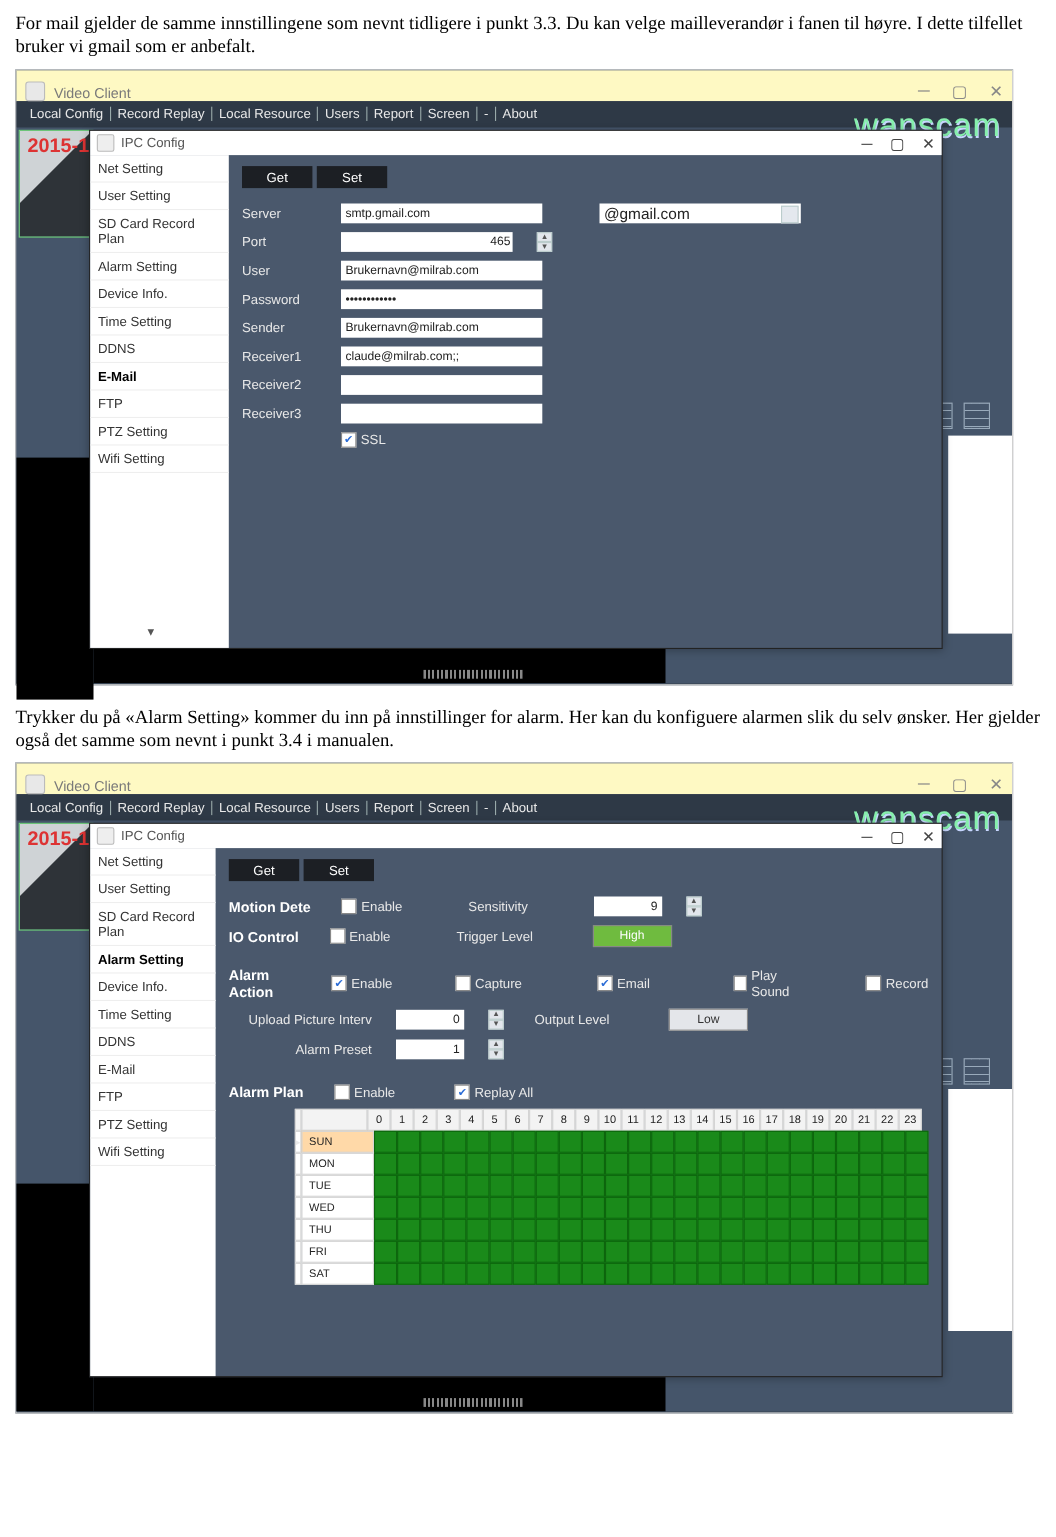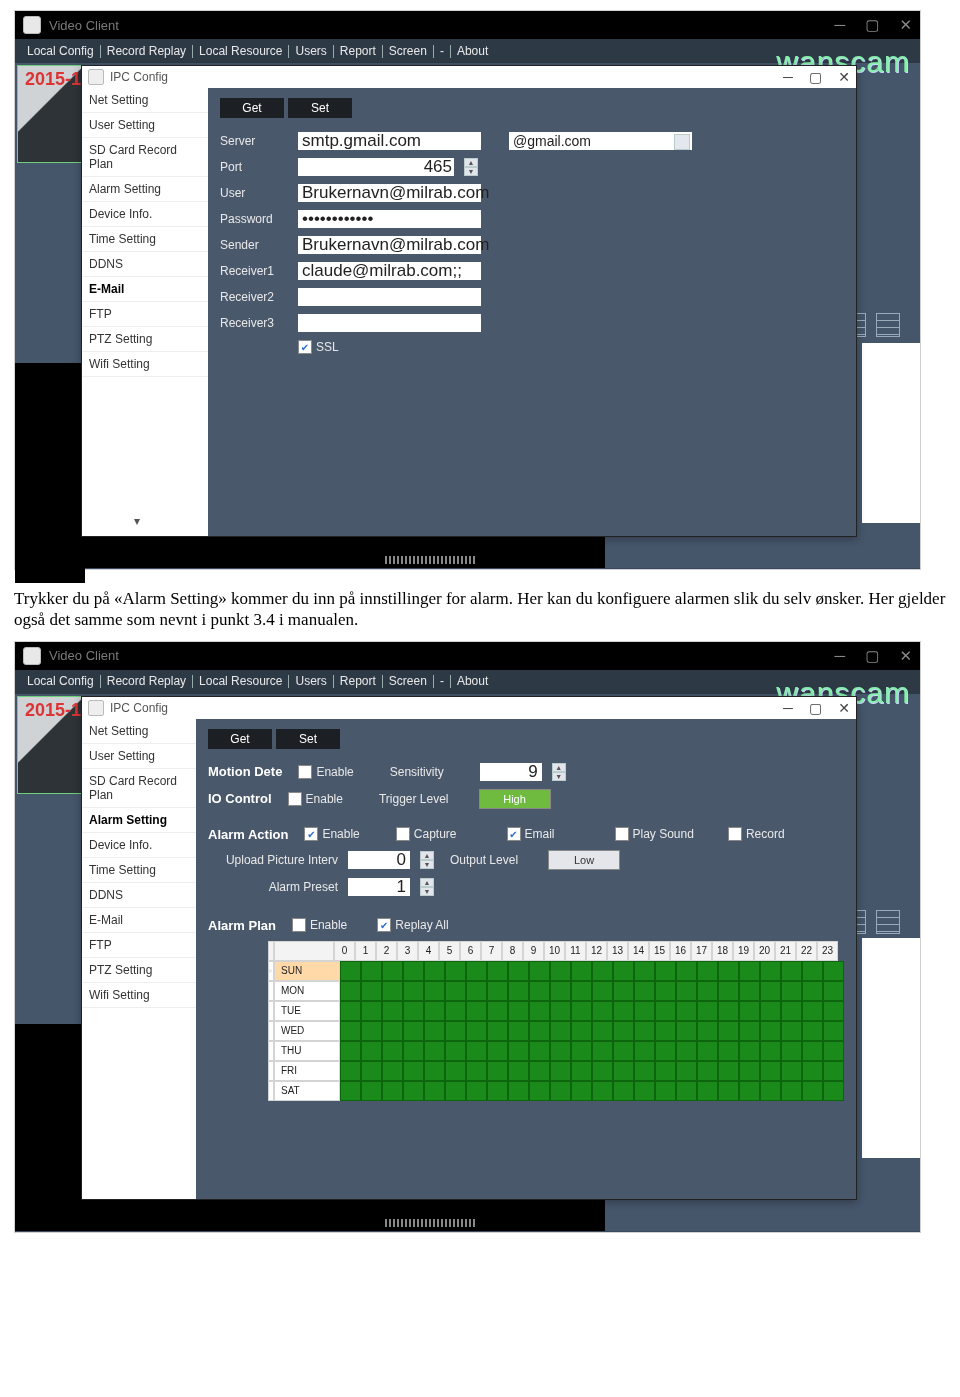--- a/index.html
+++ b/index.html
@@ -1,20 +1,20 @@
 <!DOCTYPE html>
 <html><head>
 <meta charset="utf-8">
 <style>
   body{margin:0;background:#fff;font-family:"Segoe UI",Tahoma,sans-serif;color:#000;font-size:14px;width:960px}
   .doc{padding:10px 14px 30px 14px}
   .doc-text{font-family:"Times New Roman",serif;font-size:17px;line-height:1.25;margin-bottom:10px}
   
   .vc-window{position:relative;width:905px;height:558px;margin:0 0 18px 0;background:#3b4a5a;border:1px solid #d0d0d0}
-  .vc-titlebar{height:28px;background:#000000;display:flex;align-items:center;padding:0 8px;color:#7a7a7a;font-size:13px}
+  .vc-titlebar{height:28px;background:#fef9c3;display:flex;align-items:flex-end;padding:0 8px;color:#7a7a7a;font-size:13px}
   .vc-titlebar .ico{width:16px;height:16px;background:#e8e8e8;border:1px solid #bbb;margin-right:8px;border-radius:3px}
   .vc-titlebar .wctrl{margin-left:auto;display:flex;gap:20px;color:#888;font-size:15px}
   .brand{position:absolute;right:10px;top:34px;font-family:"Arial Black",sans-serif;font-size:30px;font-weight:400;color:#86efac;text-shadow:1px 1px 0 #c7d6ff;letter-spacing:1px;z-index:1}
   .menubar{height:24px;background:#2e3946;display:flex;align-items:center;padding:0 6px;color:#e8e8e8;font-size:12px}
   .menubar span{padding:0 6px;border-right:1px solid #9aa;line-height:13px}
   .menubar span:last-child{border-right:none}
   .vc-body{position:relative;height:505px;background:#45556a}
   .cam-thumb{position:absolute;left:2px;top:2px;width:66px;height:96px;background:linear-gradient(135deg,#cfd3d6 40%,#2e3338 41%);border:1px solid #6fd07a;z-index:0}
   .watermark{position:absolute;left:10px;top:6px;color:#d33;font-weight:bold;font-size:18px;z-index:2}
   .grid-icons{position:absolute;right:20px;top:250px;display:flex;gap:10px}
@@ -29,24 +29,24 @@
   .ipc-title .ico{width:14px;height:14px;background:#eee;border:1px solid #bbb;margin-right:6px;border-radius:2px}
   .ipc-title .wctrl{margin-left:auto;display:flex;gap:16px;color:#444;font-size:14px}
   .ipc-body{display:flex;height:448px}
   .ipc-side{width:126px;background:#fff;font-size:12px;color:#333;position:relative}
   .ipc-side .item{padding:5px 7px;border-bottom:1px solid #eee;cursor:default}
   .ipc-side .item.active{font-weight:700;color:#000}
   .ipc-side .drop{position:absolute;bottom:8px;left:52px;color:#555}
   .ipc-main{flex:1;padding:10px 12px;color:#e8e8e8;font-size:12px}
   .btnrow{display:flex;gap:4px;margin-bottom:14px}
   .btn{width:64px;height:20px;background:#1c1f24;color:#fff;display:flex;align-items:center;justify-content:center;font-size:12px}
-  .frow{display:flex;align-items:center;margin-bottom:8px;gap:10px}
+  .frow{display:flex;align-items:center;margin-bottom:8px;gap:22px}
   .frow .lbl{width:68px;font-size:12px}
   .frow .lbl.wider{width:130px}
-  .in{height:18px;background:#fff;color:#222;font-size:17px;padding:0 4px;display:flex;align-items:center}
+  .in{height:18px;background:#fff;color:#222;font-size:11px;padding:0 4px;display:flex;align-items:center}
   .in.w180{width:175px}
   .in.num{width:150px;justify-content:flex-end;padding-right:2px}
   .spin{width:14px;height:18px;background:#e2e6ec;display:flex;flex-direction:column}
   .spin div{flex:1;display:flex;align-items:center;justify-content:center;font-size:7px;color:#555;border:1px solid #bcc}
   .sel{width:175px;height:18px;background:#fff;color:#222;font-size:14px;display:flex;align-items:center;padding:0 4px;position:relative}
   .sel::after{content:"";position:absolute;right:2px;top:2px;width:14px;height:14px;background:#e4e8ee;border:1px solid #bcc}
   .chk{display:inline-flex;align-items:center;gap:4px;font-size:12px;color:#e8e8e8}
   .chkbox{width:12px;height:12px;background:#fff;border:1px solid #888;display:flex;align-items:center;justify-content:center;font-size:10px;color:#2b6cd6}
   .chkbox.off{color:transparent}
   .section-title{font-weight:700;font-size:13px;color:#fff;margin-right:6px}
@@ -63,20 +63,21 @@
   .mark{width:4px;background:#fff;border:1px solid #d4d4d4}
   .cell{width:19px;height:18px;background:#1a8a1a;border:1px solid #0d660d}
   .corner{width:58px;height:18px;background:#f3f3f3;border:1px solid #d4d4d4}
   .corner2{width:4px;height:18px;background:#f3f3f3;border:1px solid #d4d4d4}
 </style>
 </head>
 <body>
 
 <div class="doc">
 
+  <div class="doc-text">For mail gjelder de samme innstillingene som nevnt tidligere i punkt 3.3. Du kan velge mailleverandør i fanen til høyre. I dette tilfellet bruker vi gmail som er anbefalt.</div>
 
   <div class="vc-window">
     <div class="vc-titlebar">
       <span class="ico"></span>
       <span>Video Client</span>
       <div class="wctrl">
         <span>─</span>
         <span>▢</span>
         <span>✕</span>
       </div>

